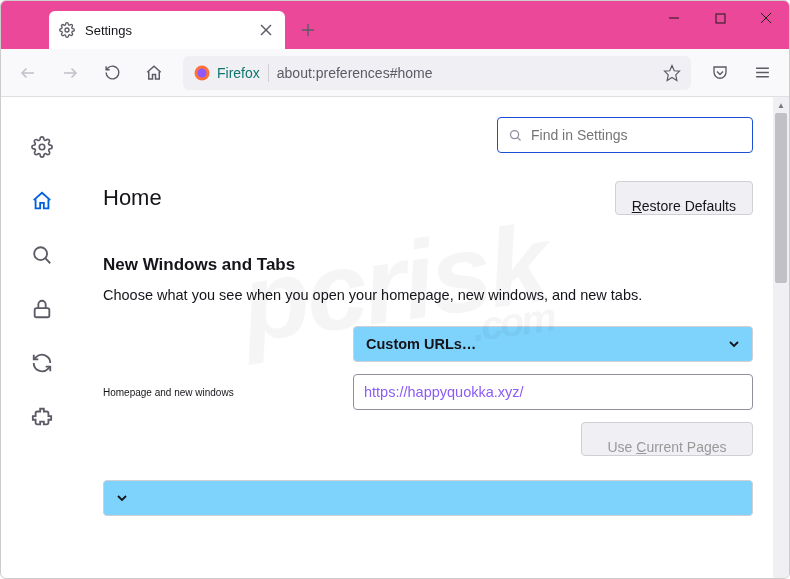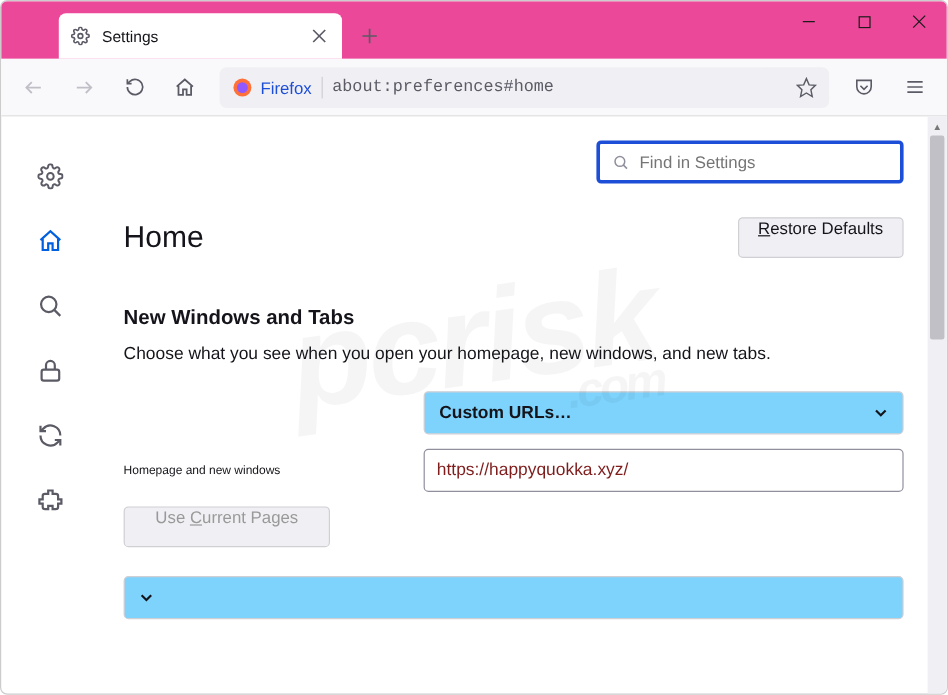--- a/index.html
+++ b/index.html
@@ -13,47 +13,47 @@
 .tab-close { width: 18px; height: 18px; display: flex; align-items: center; justify-content: center; color: #555; }
 .new-tab { width: 30px; height: 30px; display: flex; align-items: center; justify-content: center; margin-left: 8px; margin-bottom: 4px; color: #555; }
 .winctrls { position: absolute; top: 0; right: 0; display: flex; }
 .wc { width: 46px; height: 34px; display: flex; align-items: center; justify-content: center; color: #1b1b1b; }
 
 
 .toolbar { height: 48px; background: #f9f9fb; display: flex; align-items: center; padding: 0 8px; gap: 4px; border-bottom: 1px solid #e0e0e0; }
 .toolbtn { width: 38px; height: 34px; display: flex; align-items: center; justify-content: center; color: #5b5b66; border-radius: 4px; }
 .toolbtn.disabled { color: #bfbfc7; }
 .urlbar { flex: 1; background: #f0f0f4; border-radius: 6px; height: 34px; display: flex; align-items: center; padding: 0 10px; margin: 0 6px; }
-.ff-ident { display: flex; align-items: center; gap: 6px; font-size: 14px; color: #1d4ed8; padding-right: 8px; border-right: 1px solid #cfcfd4; margin-right: 8px; }
+.ff-ident { display: flex; align-items: center; gap: 6px; font-size: 14px; color: #0f766e; padding-right: 8px; border-right: 1px solid #cfcfd4; margin-right: 8px; }
 .ff-logo-wrap { width: 18px; height: 18px; }
-.url-text { flex: 1; font-size: 14px; color: #5b5b66; font-family: Liberation Mono, monospace; }
+.url-text { flex: 1; font-size: 14px; color: #5b5b66; }
 .star { color: #5b5b66; margin-left: 6px; }
 
 
 .content { display: flex; height: calc(579px - 96px); position: relative; }
 .sidebar { width: 82px; display: flex; flex-direction: column; align-items: center; padding-top: 26px; gap: 0; }
 .sb-item { width: 48px; height: 48px; display: flex; align-items: center; justify-content: center; color: #5b5b66; border-radius: 4px; margin-bottom: 6px; }
 .sb-item.active { color: #0060df; }
 
 .main { flex: 1; padding: 20px 36px 20px 20px; overflow: hidden; }
 .search-wrap { display: flex; justify-content: flex-end; margin-bottom: 28px; }
-.searchbox { width: 256px; height: 36px; border: 3px solid #1d4ed8; border-radius: 4px; display: flex; align-items: center; padding: 0 10px; gap: 8px; }
+.searchbox { width: 256px; height: 36px; border: 1px solid #1d4ed8; border-radius: 4px; display: flex; align-items: center; padding: 0 10px; gap: 8px; }
 .searchbox input { border: none; outline: none; flex: 1; font-size: 14px; color: #5b5b66; background: transparent; }
 .head-row { display: flex; justify-content: space-between; align-items: center; margin-bottom: 30px; }
-.page-h1 { font-size: 25px; font-weight: 400; color: #15141a; }
-.btn { height: 34px; padding: 0 16px; background: #f0f0f4; border: 1px solid #cfcfd4; border-radius: 4px; font-size: 14px; color: #15141a; display: inline-flex; align-items: flex-start; justify-content: center; }
+.page-h1 { font-size: 22px; font-weight: 400; color: #15141a; }
+.btn { height: 34px; padding: 0 16px; background: #f0f0f4; border: 1px solid #cfcfd4; border-radius: 4px; font-size: 14px; color: #15141a; display: inline-flex; align-items: flex-end; justify-content: center; }
 .btn.disabled { color: #999; }
 .section-h { font-size: 17px; font-weight: 600; color: #15141a; margin-bottom: 10px; margin-top: 40px; }
 .section-desc { font-size: 14.5px; color: #15141a; margin-bottom: 20px; line-height: 1.45; }
 .row { display: flex; align-items: center; margin-bottom: 12px; }
 .row-label { width: 250px; font-size: 10px; color: #15141a; }
 .row-ctrl { flex: 1; }
 .select { width: 100%; height: 36px; border: 1px solid #cfcfd4; border-radius: 4px; background: #7dd3fc; display: flex; align-items: center; justify-content: space-between; padding: 0 12px; font-size: 14.5px; font-weight: 600; color: #15141a; }
-.textin { width: 100%; height: 36px; border: 1px solid #8f8f9d; border-radius: 4px; padding: 0 10px; font-size: 14.5px; color: #7f1d1d; outline: none; }
-.btn-row { display: flex; justify-content: flex-end; gap: 10px; margin-top: 10px; margin-bottom: 24px; flex-direction: column; }
+.textin { width: 100%; height: 36px; border: 1px solid #8f8f9d; border-radius: 4px; padding: 0 10px; font-size: 14.5px; color: #8b5cf6; outline: none; }
+.btn-row { display: flex; justify-content: flex-end; gap: 10px; margin-top: 10px; margin-bottom: 24px; }
 .btn-row .btn { width: 172px; }
 
 
 .scrollbar { position: absolute; right: 0; top: 96px; width: 16px; height: calc(579px - 96px); background: #f0f0f4; }
 .scrollbar .up, .scrollbar .down { height: 16px; display: flex; align-items: center; justify-content: center; color: #777; font-size: 8px; }
 .scrollbar .thumb { position: absolute; top: 16px; left: 2px; width: 12px; height: 170px; background: #c0c0c6; border-radius: 2px; }
 
 
 .watermark { position: absolute; top: 50%; left: 50%; transform: translate(-50%, -50%) rotate(-8deg); font-size: 110px; font-weight: 700; color: rgba(0,0,0,0.04); pointer-events: none; letter-spacing: -3px; white-space: nowrap; font-style: italic; }
 .watermark .sub { font-size: 40px; display: block; text-align: right; margin-top: -30px; }

